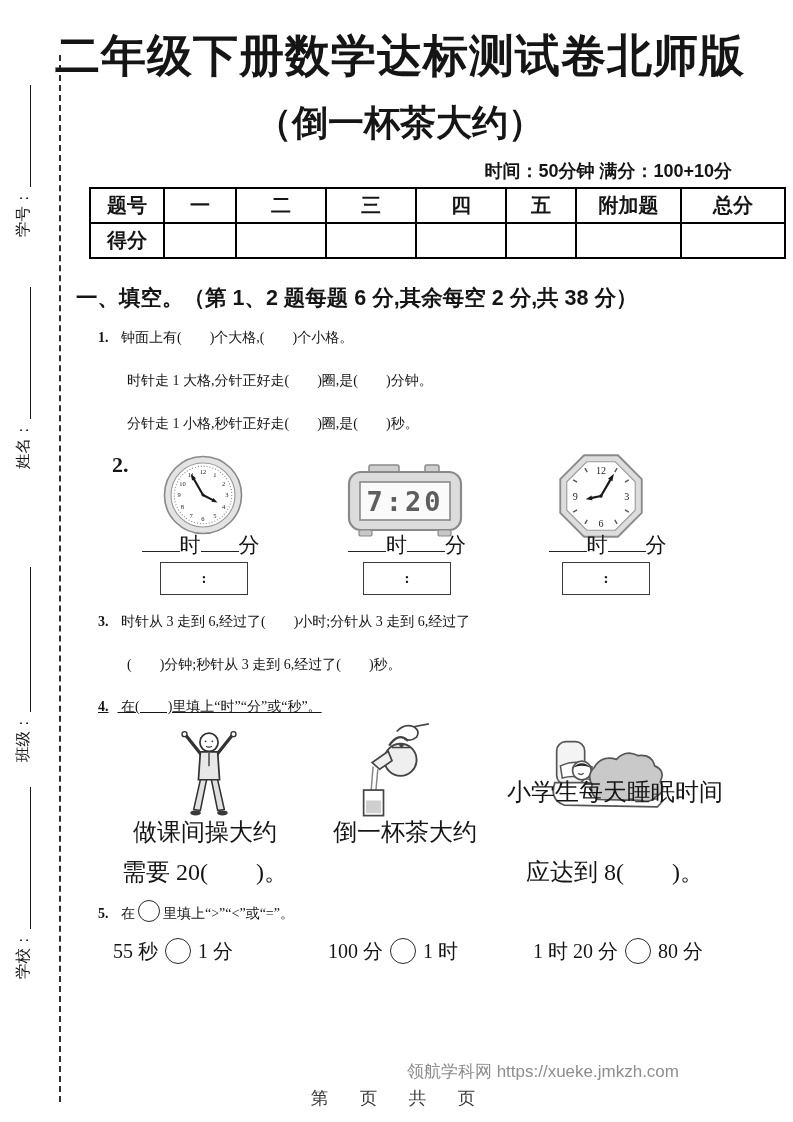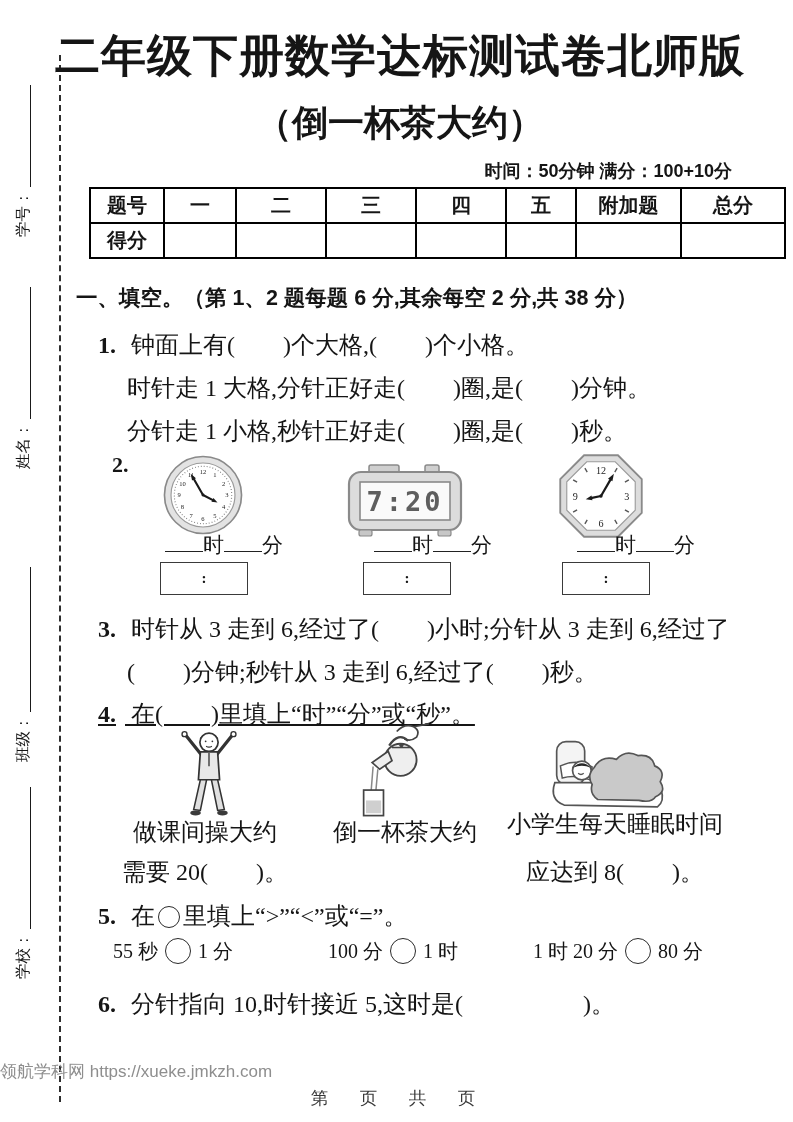--- a/index.html
+++ b/index.html
@@ -18,36 +18,36 @@
   .title{top:26px;left:50px;width:700px;text-align:center;font-size:45px;letter-spacing:1px;}
   .subtitle{top:99px;left:50px;width:700px;text-align:center;font-size:36px;}
   .meta{top:159px;left:90px;width:642px;text-align:right;font-size:18px;}
 
   table.score{position:absolute;top:187px;left:89px;border-collapse:collapse;table-layout:fixed;
               font-size:20px;font-family:"Liberation Sans",sans-serif;font-weight:700;}
   table.score td{border:2px solid #000000;text-align:center;height:33px;padding:0;}
 
   .sec-head{top:283px;left:76px;font-size:21.5px;}
 
-  .qline{position:absolute;font-size:24px;white-space:nowrap;}
+  .qline{position:absolute;font-size:14px;white-space:nowrap;}
   .qnum{font-weight:700;margin-right:9px;}
   .blank{display:inline-block;width:38px;height:13px;border-bottom:1.6px solid #222;}
-  .capline{position:absolute;font-size:21px;text-align:right;white-space:nowrap;}
+  .capline{position:absolute;font-size:21px;text-align:center;white-space:nowrap;}
   .cap{position:absolute;font-size:24px;text-align:center;white-space:nowrap;}
   .ansbox{position:absolute;width:86px;height:31px;border:1.3px solid #3a3a3a;display:flex;
           align-items:center;justify-content:center;font-weight:700;font-size:15px;background:#fff;}
   .cmp-circle{display:inline-block;width:24px;height:24px;border:1.6px solid #2a2a2a;
               border-radius:50%;vertical-align:-6px;margin:0 7px;background:#fff;}
   .q5item{position:absolute;font-size:20px;white-space:nowrap;}
   .fig{position:absolute;}
   svg text{font-family:"Liberation Serif",serif;}
   .seg{font-family:"DejaVu Sans Mono",monospace;font-weight:700;letter-spacing:3px;}
 
-  .footer-site{top:1060px;left:0;width:664px;text-align:left;font-size:17px;color:#8e8e8e;
-               font-family:"Liberation Sans",sans-serif;}
+  .footer-site{top:1060px;left:0;width:664px;text-align:right;font-size:17px;color:#8e8e8e;
+               font-family:"Liberation Sans",sans-serif;padding-left:15px;}
   .footer-page{top:1086px;left:0;width:793px;text-align:center;font-size:17.5px;color:#383838;
                letter-spacing:7px;font-family:"Liberation Sans",sans-serif;}
 </style>
 </head>
 <body>
 
 <div class="page">
 
   <div class="abs m-dash"></div>
 
@@ -248,39 +248,35 @@
     <path d="M8,50 Q2,68 18,74 L118,76 Q126,70 122,58 L116,50 Z" fill="#ffffff" stroke="#555" stroke-width="1.8"></path>
     <path d="M14,32 Q32,24 48,33 L46,47 Q30,41 16,45 Z" fill="#fff" stroke="#555" stroke-width="1.6"></path>
     <circle cx="37" cy="37" r="10" fill="#fff" stroke="#555" stroke-width="1.8"></circle>
     <path d="M27.5,34 Q37,24.5 46.5,34 Q37,29.5 27.5,34 Z" fill="#2a2a2a"></path>
     <path d="M33,40 q3,2.5 6,0" fill="none" stroke="#555" stroke-width="1.4"></path>
     <path d="M50,34 Q58,20 74,25 Q84,14 97,21 Q112,19 115,32 Q127,37 121,49 Q128,60 116,65 Q112,72 98,69 L54,68 Q45,62 48,52 Q42,42 50,34 Z" fill="#c9c9c9" stroke="#555" stroke-width="1.8"></path>
   </svg>
 
   <div class="cap" style="left:105px;top:816px;width:200px;">做课间操大约</div>
   <div class="cap" style="left:305px;top:816px;width:200px;">倒一杯茶大约</div>
-  <div class="cap" style="left:495px;top:808px;width:240px;">小学生每天睡眠时间</div>
+  <div class="cap" style="left:495px;top:776px;width:240px;">小学生每天睡眠时间</div>
   <div class="cap" style="left:105px;top:856px;width:200px;">需要 20(　　)。</div>
   <div class="cap" style="left:495px;top:856px;width:240px;">应达到 8(　　)。</div>
 
   <div class="qline" style="left:98px;top:900px;">
     <span class="qnum">5.</span>
     <span>在</span><span class="cmp-circle" style="width:20px;height:20px;vertical-align:-4px;margin:0 3px;"></span><span>里填上“&gt;”“&lt;”或“=”。</span>
   </div>
   <div class="q5item" style="left:113px;top:938px;">
     <span>55 秒</span><span class="cmp-circle"></span><span>1 分</span>
   </div>
   <div class="q5item" style="left:328px;top:938px;">
     <span>100 分</span><span class="cmp-circle"></span><span>1 时</span>
   </div>
   <div class="q5item" style="left:533px;top:938px;">
     <span>1 时 20 分</span><span class="cmp-circle"></span><span>80 分</span>
   </div>
 
-  <div class="qline" style="left:98px;top:988px;">
-    <span class="qnum">6.</span>
-    <span>分针指向 10,时针接近 5,这时是(　　　　　)。</span>
-  </div>
 
   <div class="abs footer-site">领航学科网 https://xueke.jmkzh.com</div>
   <div class="abs footer-page">第　页　共　页</div>
 
 </div>
 
 </body></html>

